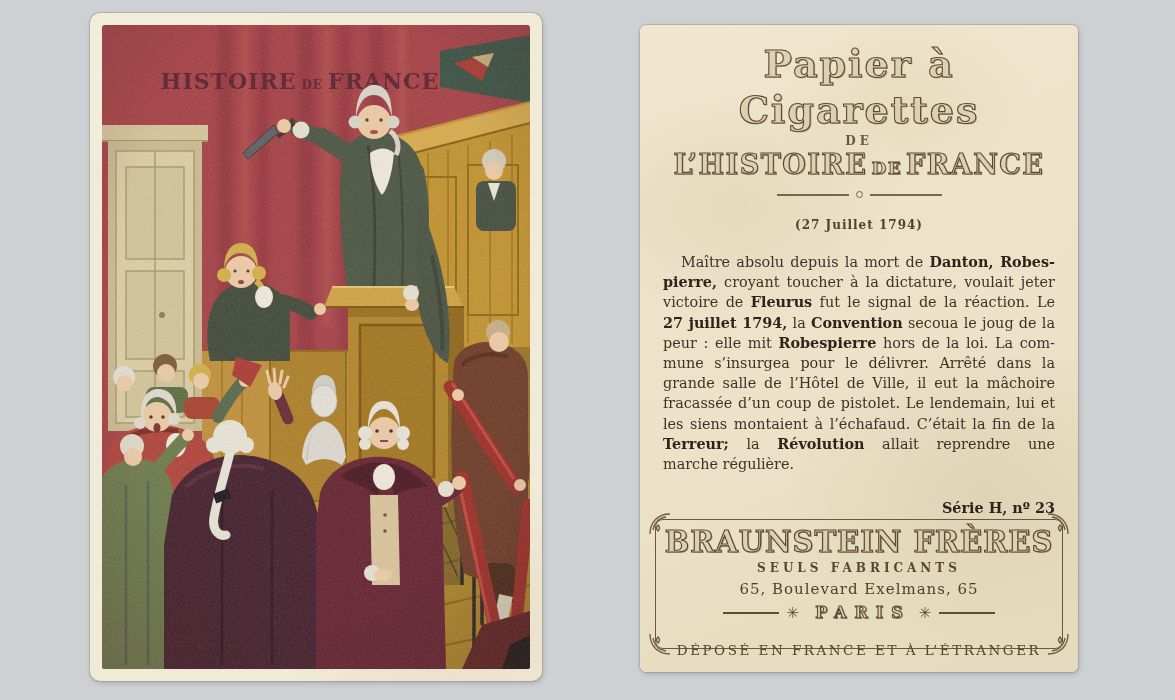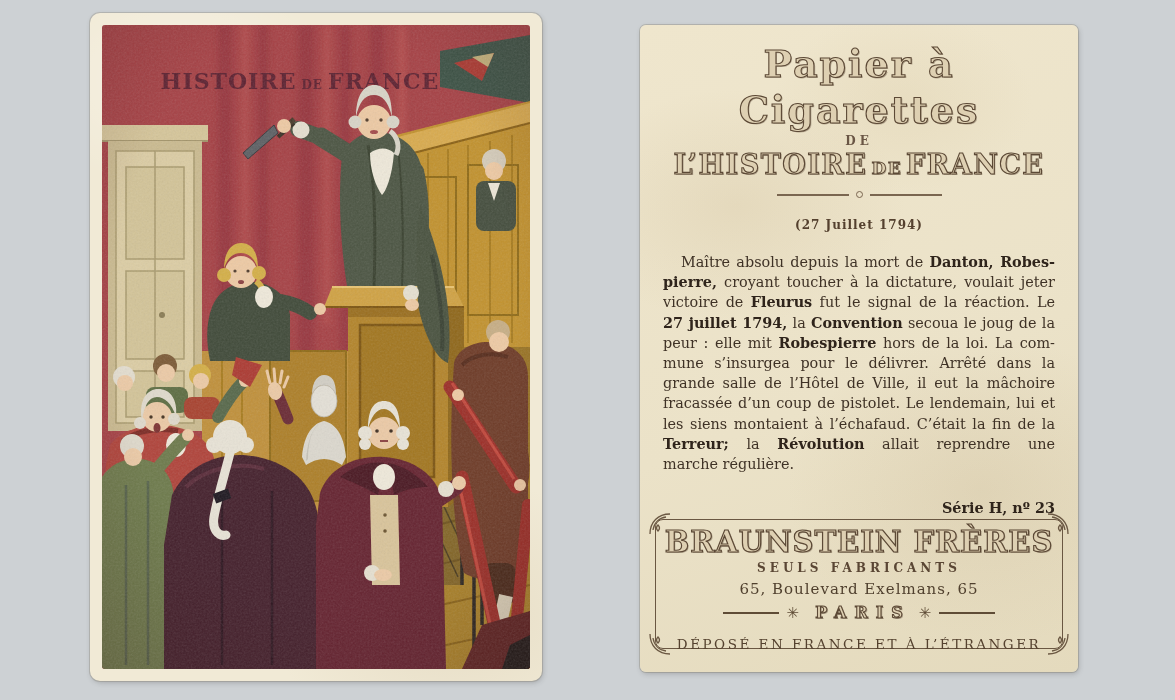--- a/index.html
+++ b/index.html
@@ -64,21 +64,21 @@
     position:absolute;left:15px;right:15px;top:494px;height:130px;
     border:1.5px solid #6a5742;border-radius:8px;padding-top:5px;box-sizing:border-box;
   }
   .pub-name{font-size:29px;line-height:35px;letter-spacing:1px;-webkit-text-stroke-width:1.2px;}
   .pub-sub{font-size:12px;line-height:17px;letter-spacing:4px;font-weight:bold;color:#5a4634;}
   .pub-addr{font-size:15px;line-height:24px;letter-spacing:1px;color:#50402e;}
   .pub-paris{display:flex;align-items:center;justify-content:center;gap:8px;line-height:24px;height:24px;}
   .pub-paris .pdash{width:56px;height:2px;background:#5f4c36;}
   .pub-paris .pstar{font-size:15px;color:#5f4c36;}
   .pub-paris .pcity{font-size:16px;letter-spacing:8px;text-indent:8px;}
-  .pub-deposit{font-size:13.5px;line-height:20px;letter-spacing:2.5px;color:#55422f;margin-top:9px;}
+  .pub-deposit{font-size:13.5px;line-height:20px;letter-spacing:2.5px;color:#55422f;margin-top:15px;}
   .corner{position:absolute;width:22px;height:22px;}
   .corner svg{display:block;width:22px;height:22px;stroke:#6a5742;fill:none;stroke-width:1.3;}
   .corner.tl{left:-7px;top:-7px;}
   .corner.tr{right:-7px;top:-7px;transform:scaleX(-1);}
   .corner.bl{left:-7px;bottom:-7px;transform:scaleY(-1);}
   .corner.br{right:-7px;bottom:-7px;transform:scale(-1,-1);}
 </style>
 </head>
 <body>
 

